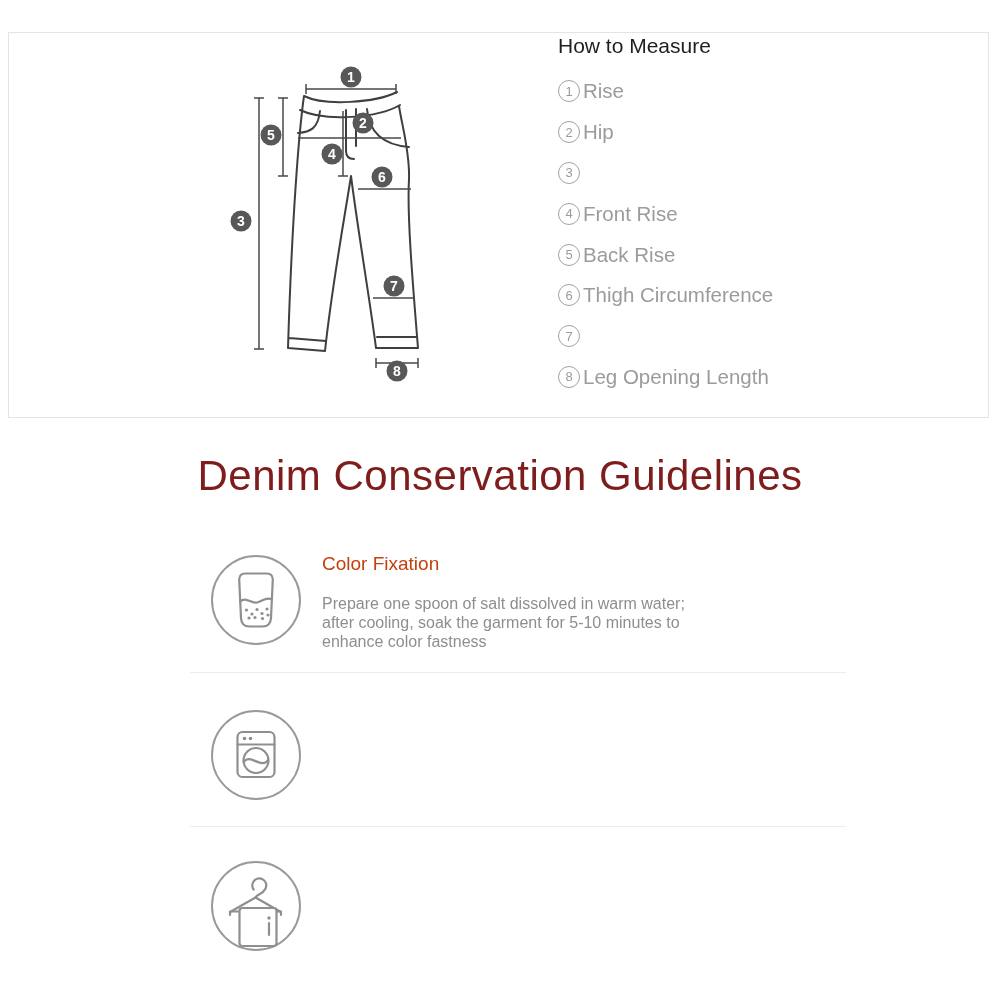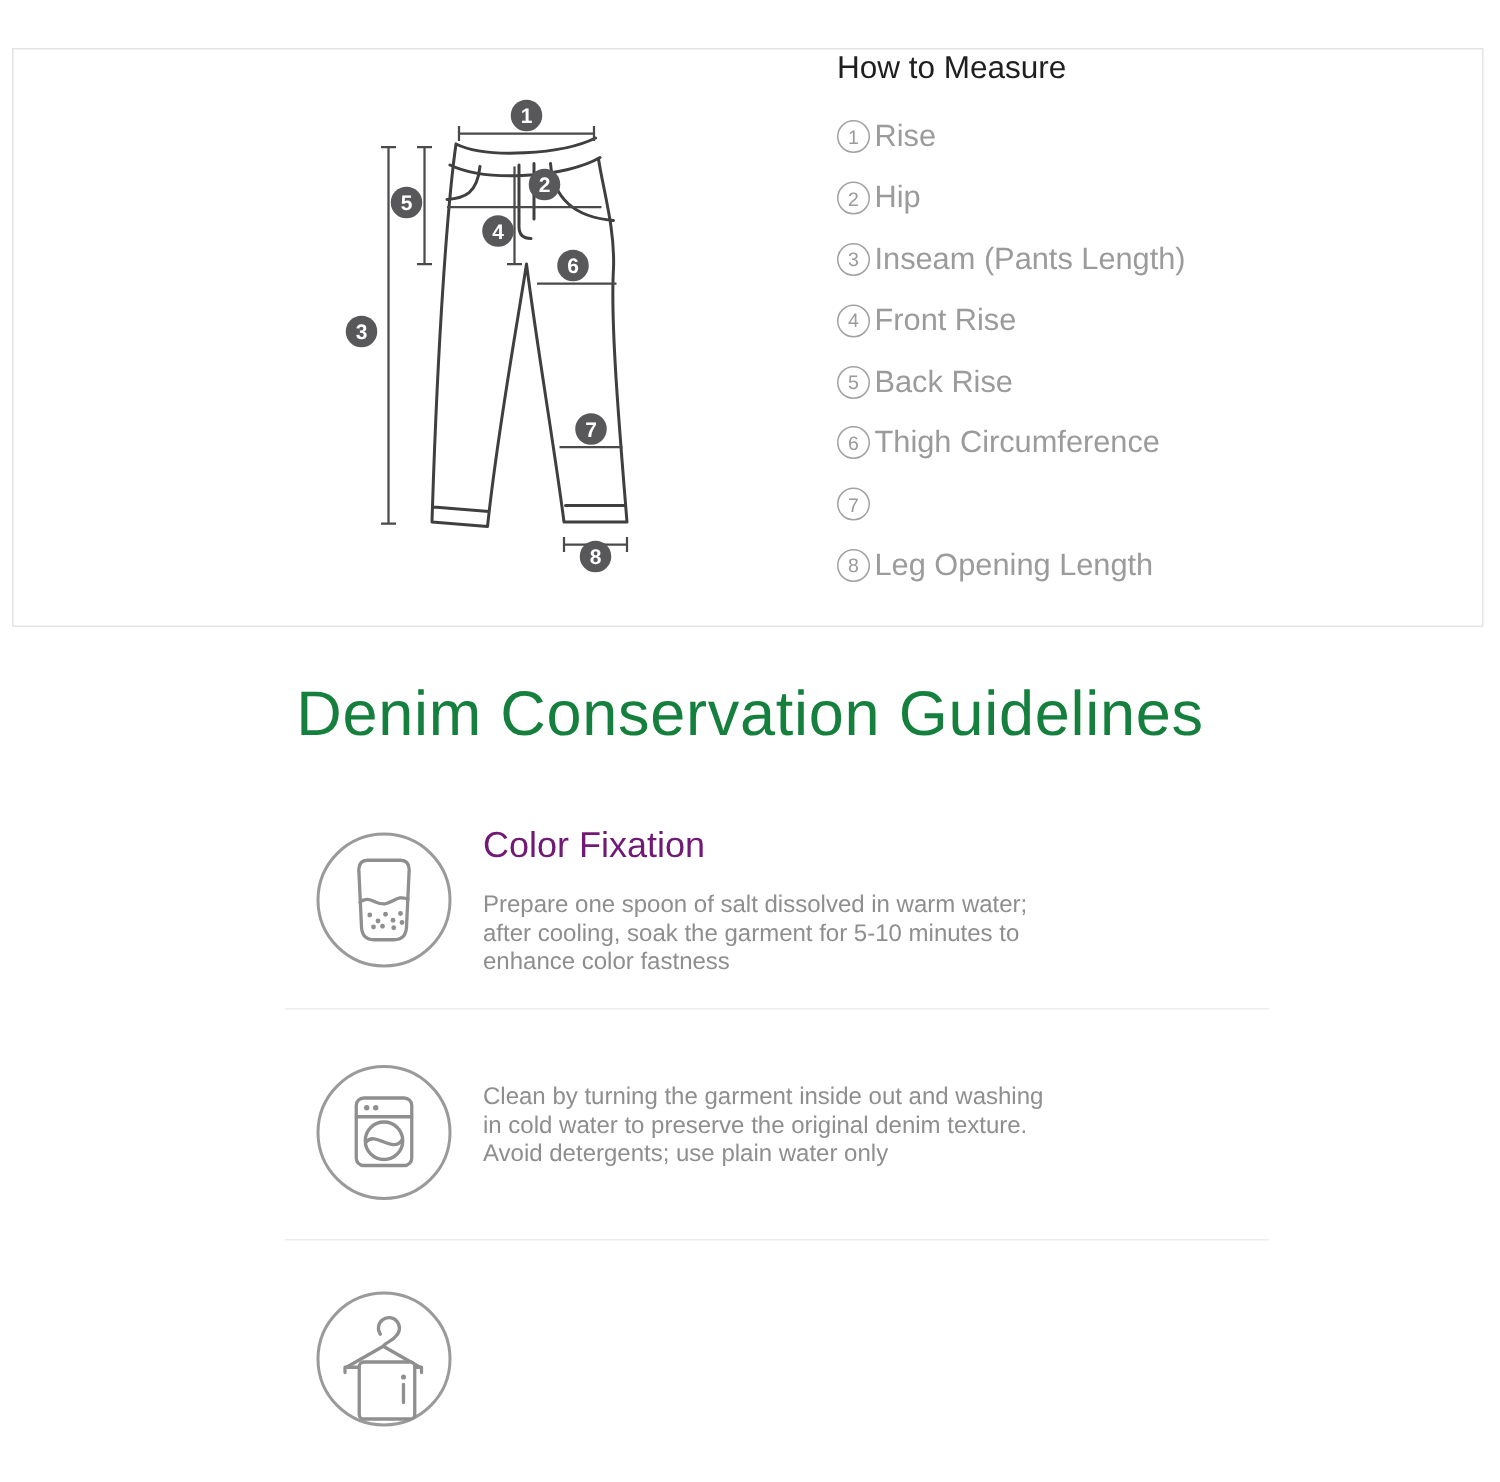--- a/index.html
+++ b/index.html
@@ -22,26 +22,26 @@
   .measure-list ul { list-style:none; margin:12px 0 0 0; padding:0; }
   .measure-list li { height:40.8px; display:flex; align-items:center; font-size:20.5px; color:#9b9b9b; }
   .nc {
     width:20px; height:20px; border:1.5px solid #a2a2a2; border-radius:50%;
     display:flex; align-items:center; justify-content:center;
     font-size:13px; color:#9b9b9b; margin-right:3px; flex:none;
   }
   
   .main-title {
     position:absolute; top:452px; left:0; width:100%; margin:0;
-    text-align:center; font-size:42px; font-weight:400; color:#15803d; letter-spacing:0.5px;
+    text-align:center; font-size:42px; font-weight:400; color:#7f1d1d; letter-spacing:0.5px;
   }
   .guide-row { position:absolute; left:210px; width:660px; display:flex; }
   .guide-row .icon-wrap { width:92px; flex:none; margin-top:4px; }
   .guide-text { margin-left:20px; }
-  .guide-title { font-size:24px; line-height:27px; color:#701a75; }
+  .guide-title { font-size:19px; line-height:27px; color:#c2410c; }
   .guide-body { margin-top:17px; font-size:16px; line-height:19px; color:#8e8e8e; white-space:pre-line; }
   .divider { position:absolute; left:190px; width:656px; height:1px; background:#ededed; }
   .gicon { stroke:#8f8f8f; stroke-width:2.2; fill:none; stroke-linecap:round; stroke-linejoin:round; }
   .gicon-ring { stroke:#9a9a9a; stroke-width:2; fill:none; }
   .gicon-fill { fill:#8f8f8f; stroke:none; }
   .gicon-mask { fill:#ffffff; stroke:#8f8f8f; stroke-width:2.2; stroke-linejoin:round; }
 </style>
 </head>
 <body>
 
@@ -117,21 +117,20 @@
         <li>
             <span class="nc">1</span>
             <span>Rise</span>
           </li>
         <li>
             <span class="nc">2</span>
             <span>Hip</span>
           </li>
         <li>
             <span class="nc">3</span>
-            <span>Inseam (Pants Length)</span>
           </li>
         <li>
             <span class="nc">4</span>
             <span>Front Rise</span>
           </li>
         <li>
             <span class="nc">5</span>
             <span>Back Rise</span>
           </li>
         <li>
@@ -186,23 +185,20 @@
         <circle class="gicon-ring" cx="46" cy="46" r="44"></circle>
         <rect class="gicon" x="27.5" y="23" width="37" height="45" rx="5"></rect>
         <path class="gicon" d="M27.5,35.5 L64.5,35.5"></path>
         <circle class="gicon-fill" cx="34.5" cy="29.5" r="1.8"></circle>
         <circle class="gicon-fill" cx="40.5" cy="29.5" r="1.8"></circle>
         <circle class="gicon" cx="46" cy="51.5" r="12.5"></circle>
         <path class="gicon" d="M34,52.5 C40,44.5 52,60.5 58,51"></path>
       </svg>
     </div>
     <div class="guide-text">
-      <div class="guide-body">Clean by turning the garment inside out and washing
-in cold water to preserve the original denim texture.
-Avoid detergents; use plain water only</div>
     </div>
   </div>
 
   <div class="divider" style="top:826px"></div>
 
   <div class="guide-row" style="top:856px">
     <div class="icon-wrap">
       <svg width="92" height="92" viewBox="0 0 92 92">
         <circle class="gicon-ring" cx="46" cy="46" r="44"></circle>
         <path class="gicon" d="M43.6,29.5 A7,7 0 1 1 54,30.6 C52,34 48,34 45.5,37.5"></path>

